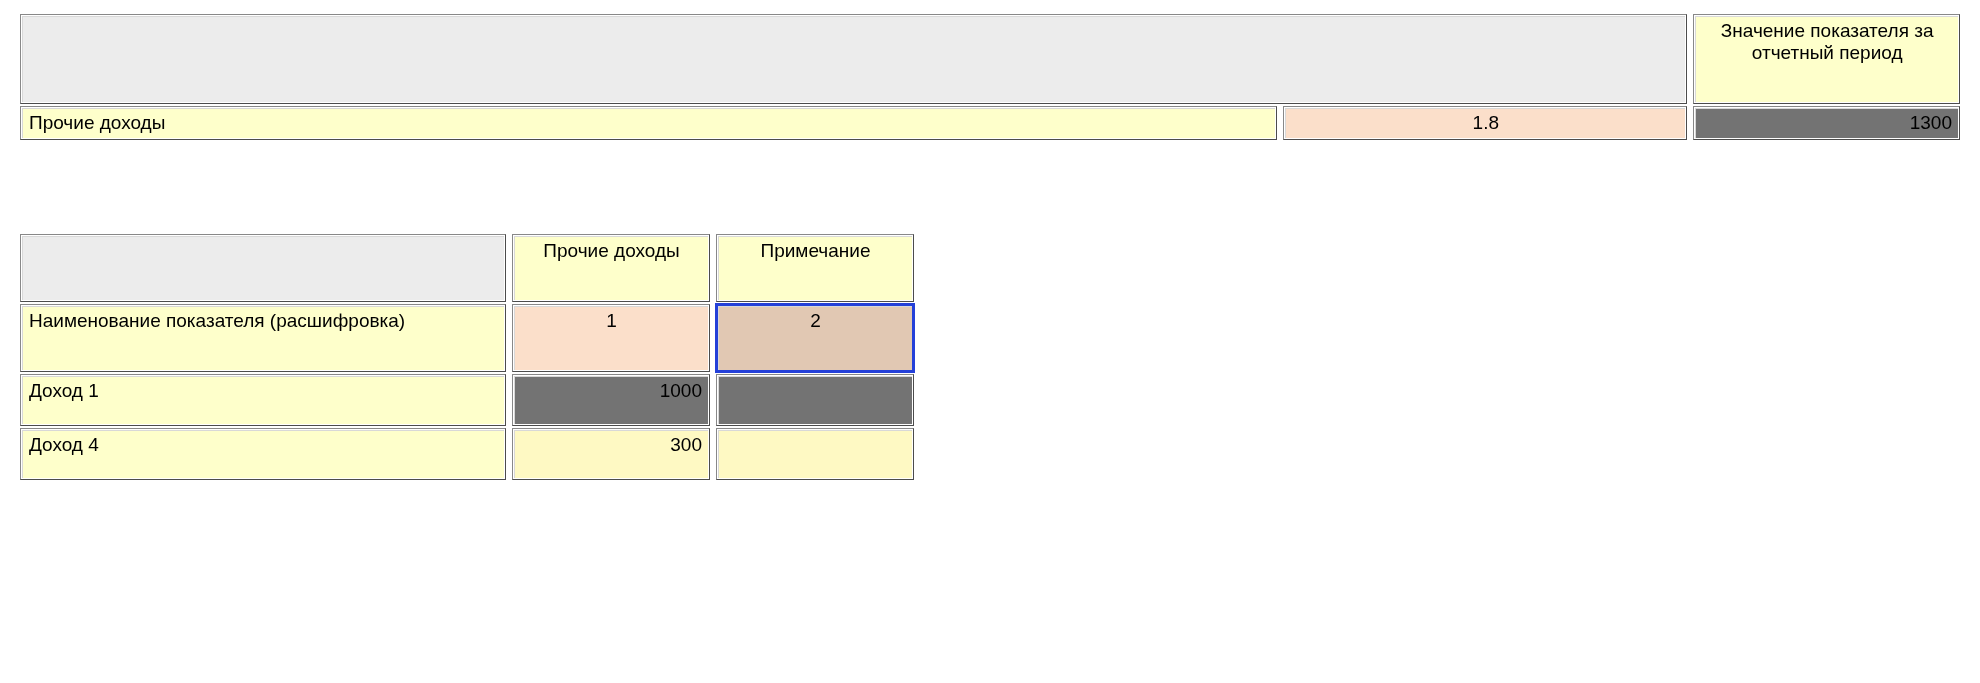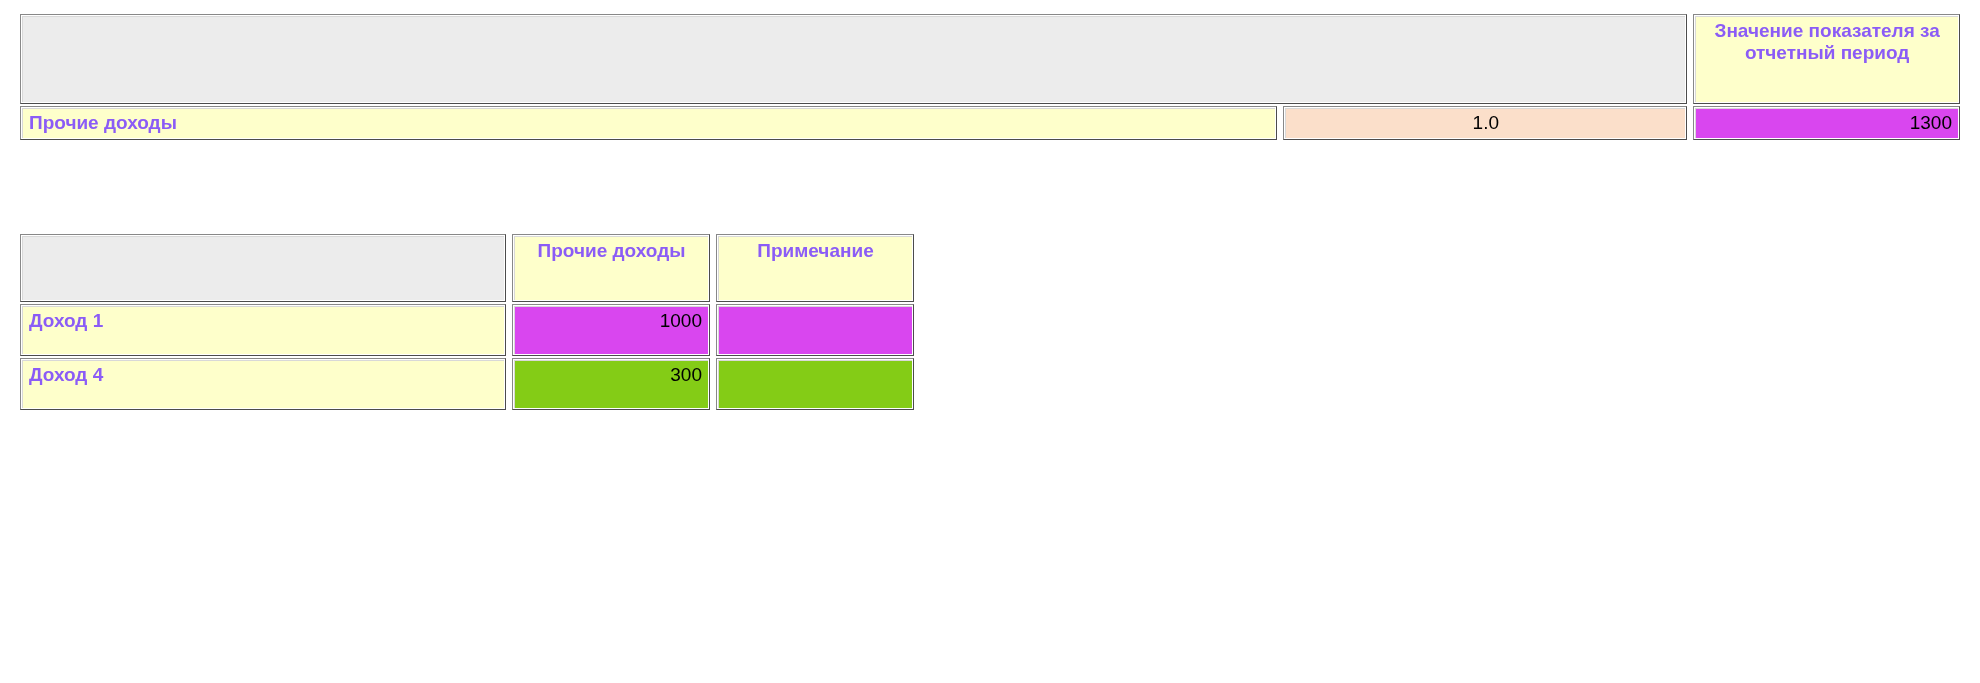--- a/index.html
+++ b/index.html
@@ -30,24 +30,24 @@
     border-left: 1px solid #d8d8d8;
     height: 100%;
     box-sizing: border-box;
     padding: 3px 6px;
   }
 
   .bg-yellow { background: #feffcb; }
   .bg-gray   { background: #ececec; }
   .bg-peach  { background: #fbdfca; }
   .bg-tan    { background: #e1c8b3; }
-  .bg-white  { background: #d946ef; }
-  .bg-ice    { background: #84cc16; }
+  .bg-white  { background: #737373; }
+  .bg-ice    { background: #fef9c3; }
 
-  .txt-blue { color: #8b5cf6; font-weight: bold; }
+  .txt-blue { color: #000000; }
   .center { text-align: center; }
   .right  { text-align: right; }
   .left   { text-align: left; }
 
   .sel {
     outline: 3px solid #2440d8;
     outline-offset: -2px;
   }
 
   
@@ -77,40 +77,51 @@
     </td>
     <td class="cell top-hdr-val">
       <div class="cell-in bg-yellow txt-blue center">Значение показателя за отчетный период</div>
     </td>
   </tr>
   <tr>
     <td class="cell top-row-name">
       <div class="cell-in bg-yellow txt-blue left">Прочие доходы</div>
     </td>
     <td class="cell top-row-num">
-      <div class="cell-in bg-peach center">1.0</div>
+      <div class="cell-in bg-peach center">1.8</div>
     </td>
     <td class="cell top-row-val">
       <div class="cell-in bg-white right">1300</div>
     </td>
   </tr>
 </tbody>
   </table>
 
 <table class="tbl">
   <tbody>
       <tr>
     <td class="cell det-hdr-left">
       <div class="cell-in bg-gray"></div>
     </td>
     <td class="cell det-hdr-col">
       <div class="cell-in bg-yellow txt-blue center">Прочие доходы</div>
     </td>
     <td class="cell det-hdr-col">
       <div class="cell-in bg-yellow txt-blue center">Примечание</div>
+    </td>
+  </tr>
+  <tr>
+    <td class="cell det-sub-left">
+      <div class="cell-in bg-yellow txt-blue left">Наименование показателя (расшифровка)</div>
+    </td>
+    <td class="cell det-sub-col">
+      <div class="cell-in bg-peach center">1</div>
+    </td>
+    <td class="cell det-sub-col sel">
+      <div class="cell-in bg-tan center">2</div>
     </td>
   </tr>
   <tr>
     <td class="cell det-row-left">
       <div class="cell-in bg-yellow txt-blue left">Доход 1</div>
     </td>
     <td class="cell det-row-col">
       <div class="cell-in bg-white right">1000</div>
     </td>
     <td class="cell det-row-col">

